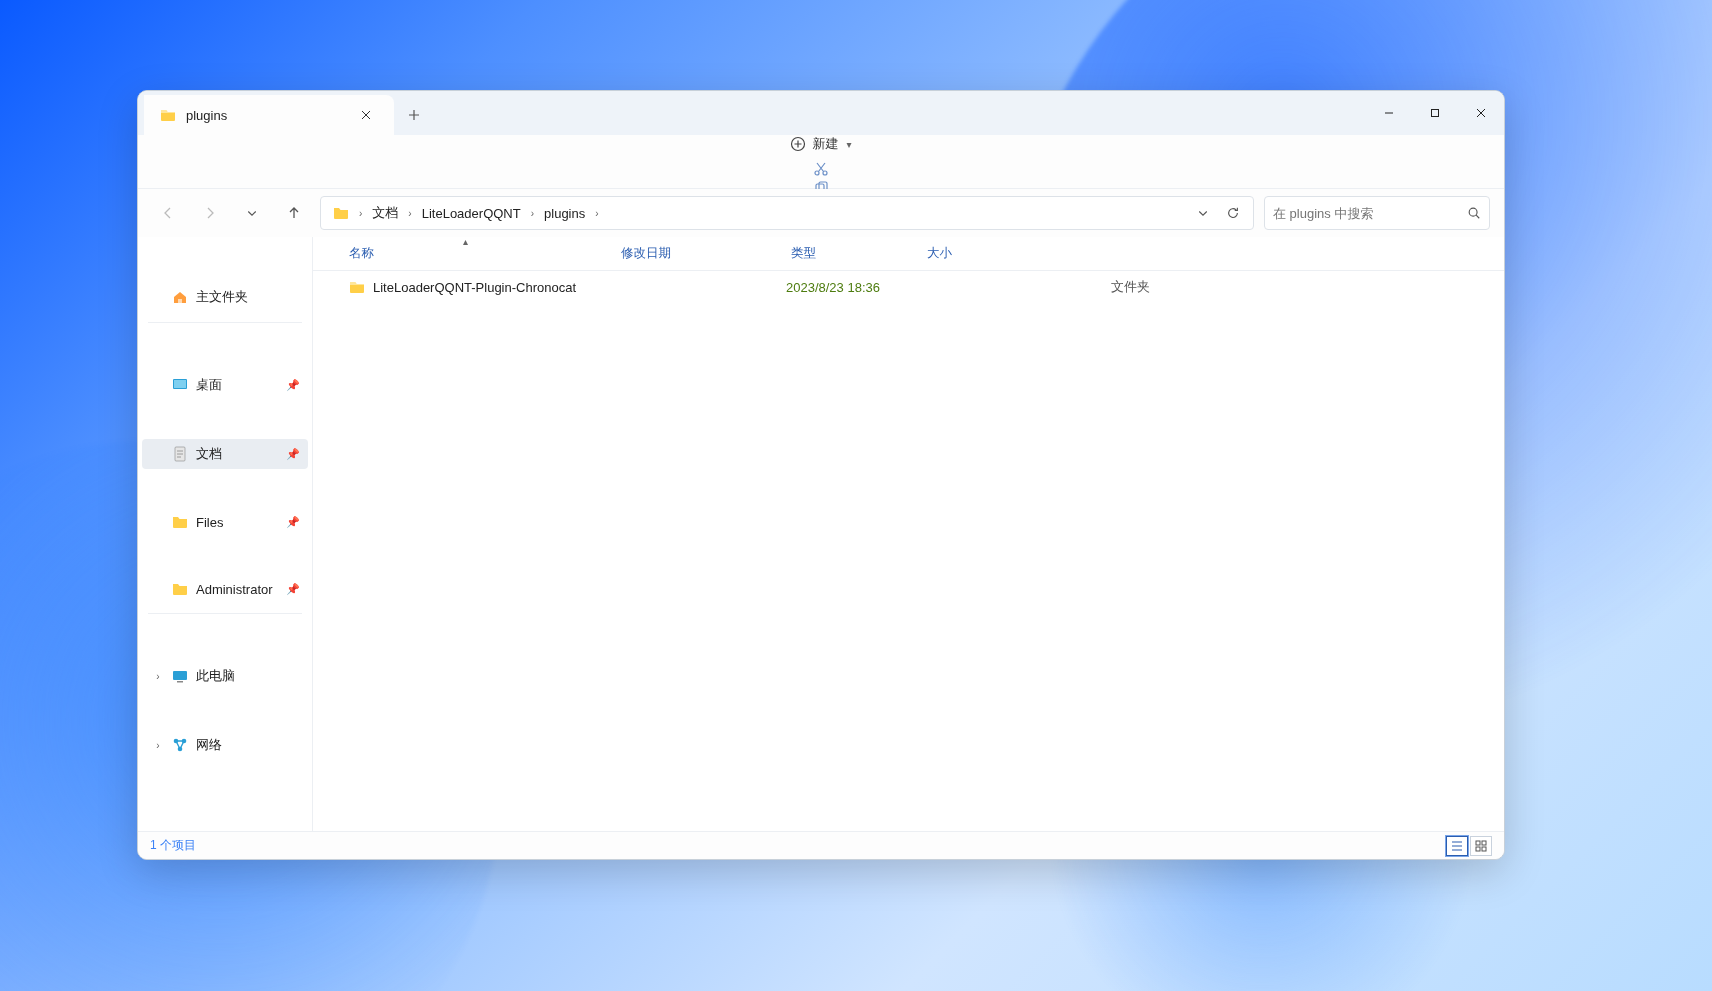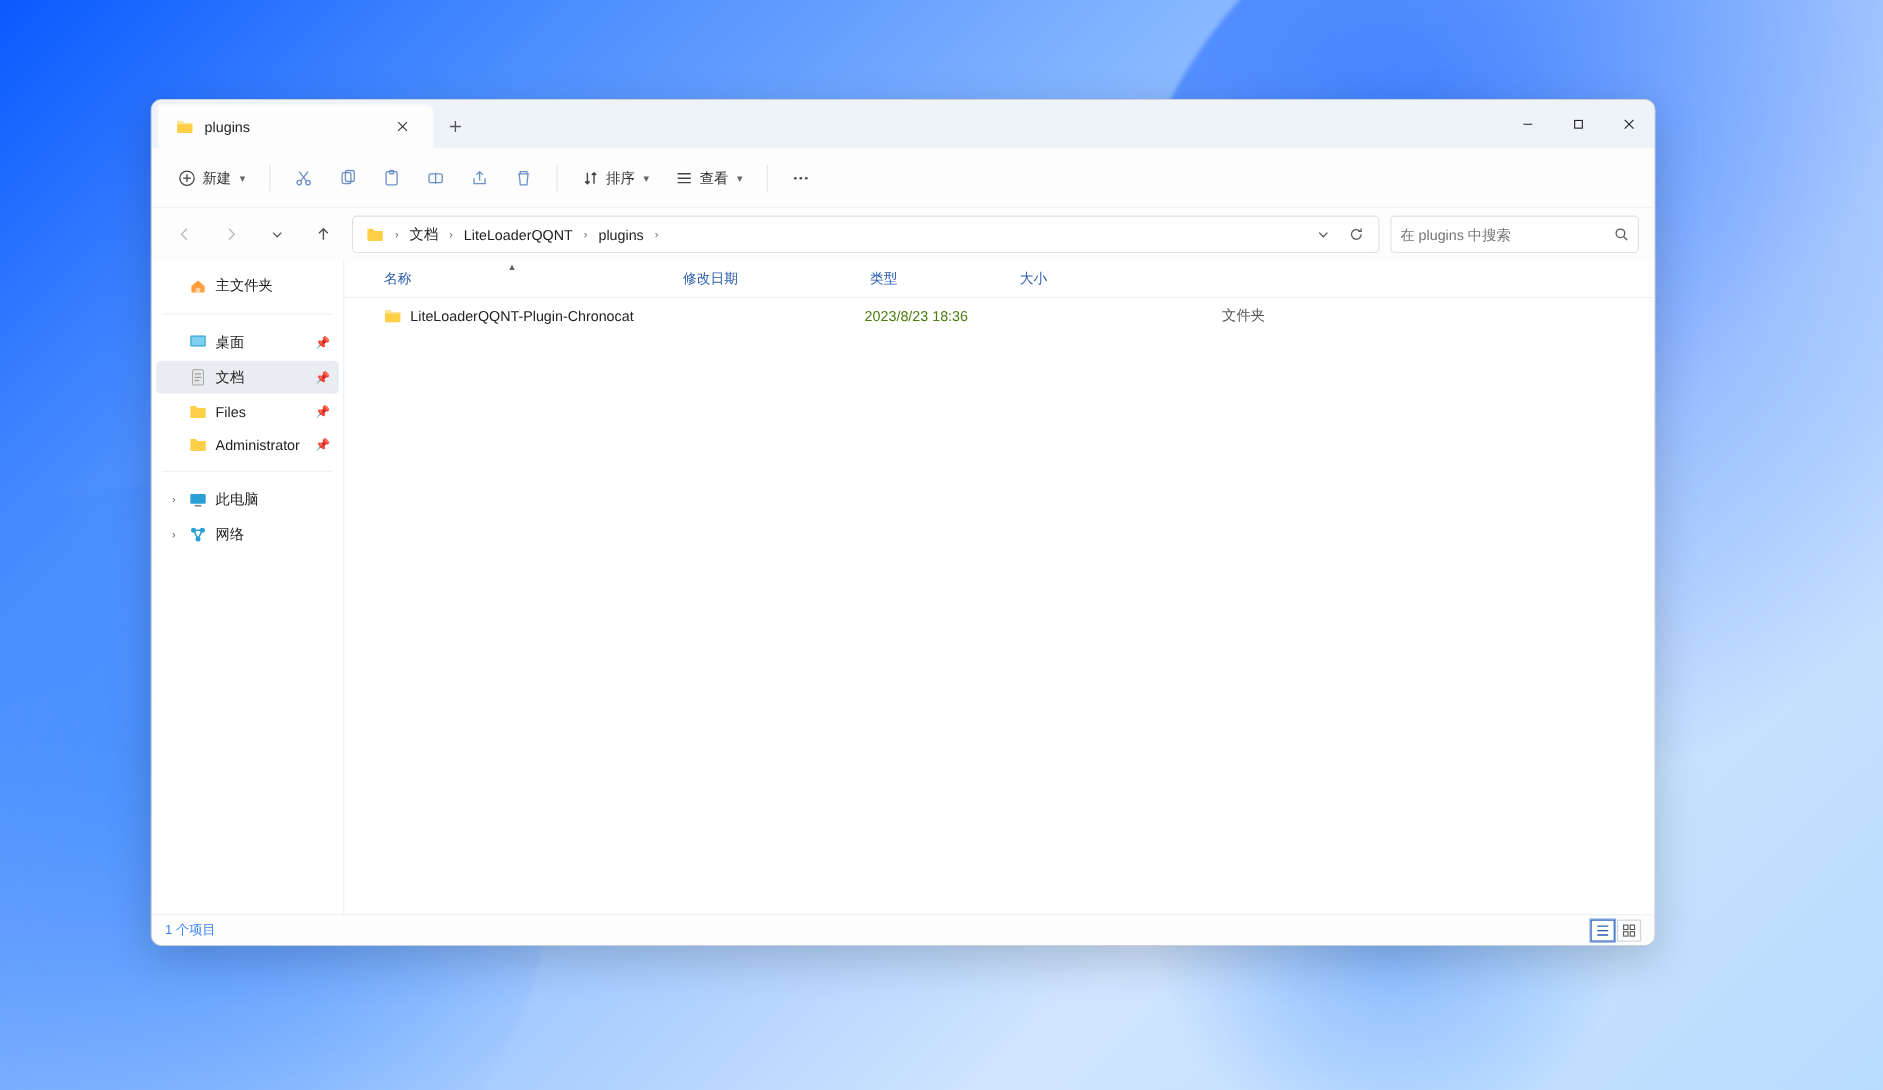--- a/index.html
+++ b/index.html
@@ -57,20 +57,21 @@
   .win-btn { width:46px; display:flex; align-items:center; justify-content:center; color:#222; }
 
   
   .toolbar {
     height: 54px;
     display:flex; align-items:center;
     padding: 0 14px;
     gap: 4px;
     background:#fdfdfd;
     border-bottom: 1px solid #eceff3;
+    flex-direction: column;
   }
   .tb-btn { height:36px; padding:0 10px; display:flex; align-items:center; gap:6px; border-radius:4px; color:#444; }
   .tb-icon { width:16px; height:16px; display:flex; align-items:center; justify-content:center; }
   .tb-sep { width:1px; height:24px; background:#e0e4e9; margin:0 8px; }
   .tb-label { font-size:13px; color:#333; }
   .chev { font-size:10px; color:#666; margin-left:2px; }
 
   
   .addrbar {
     height: 48px;
@@ -102,20 +103,21 @@
     width:175px; border-right:1px solid #eceff3;
     padding:8px 4px;
     display:flex; flex-direction:column; gap:2px;
     overflow:auto;
   }
   .side-item {
     display:flex; align-items:center; gap:8px;
     padding:6px 10px; border-radius:4px;
     font-size:13px; color:#222;
     position:relative;
+    margin-top:37px;
   }
   .side-item.active { background:#e9edf2; }
   .side-item .pin { position:absolute; right:8px; color:#888; font-size:11px; }
   .side-item .expander { width:12px; font-size:10px; color:#666; text-align:center; }
   .side-item .expander.none { visibility:hidden; }
   .side-sep { height:1px; background:#eceff3; margin:8px 6px; }
   .ico { width:16px; height:16px; display:inline-flex; align-items:center; justify-content:center; }
 
   
   .content { flex:1; display:flex; flex-direction:column; min-width:0; }

